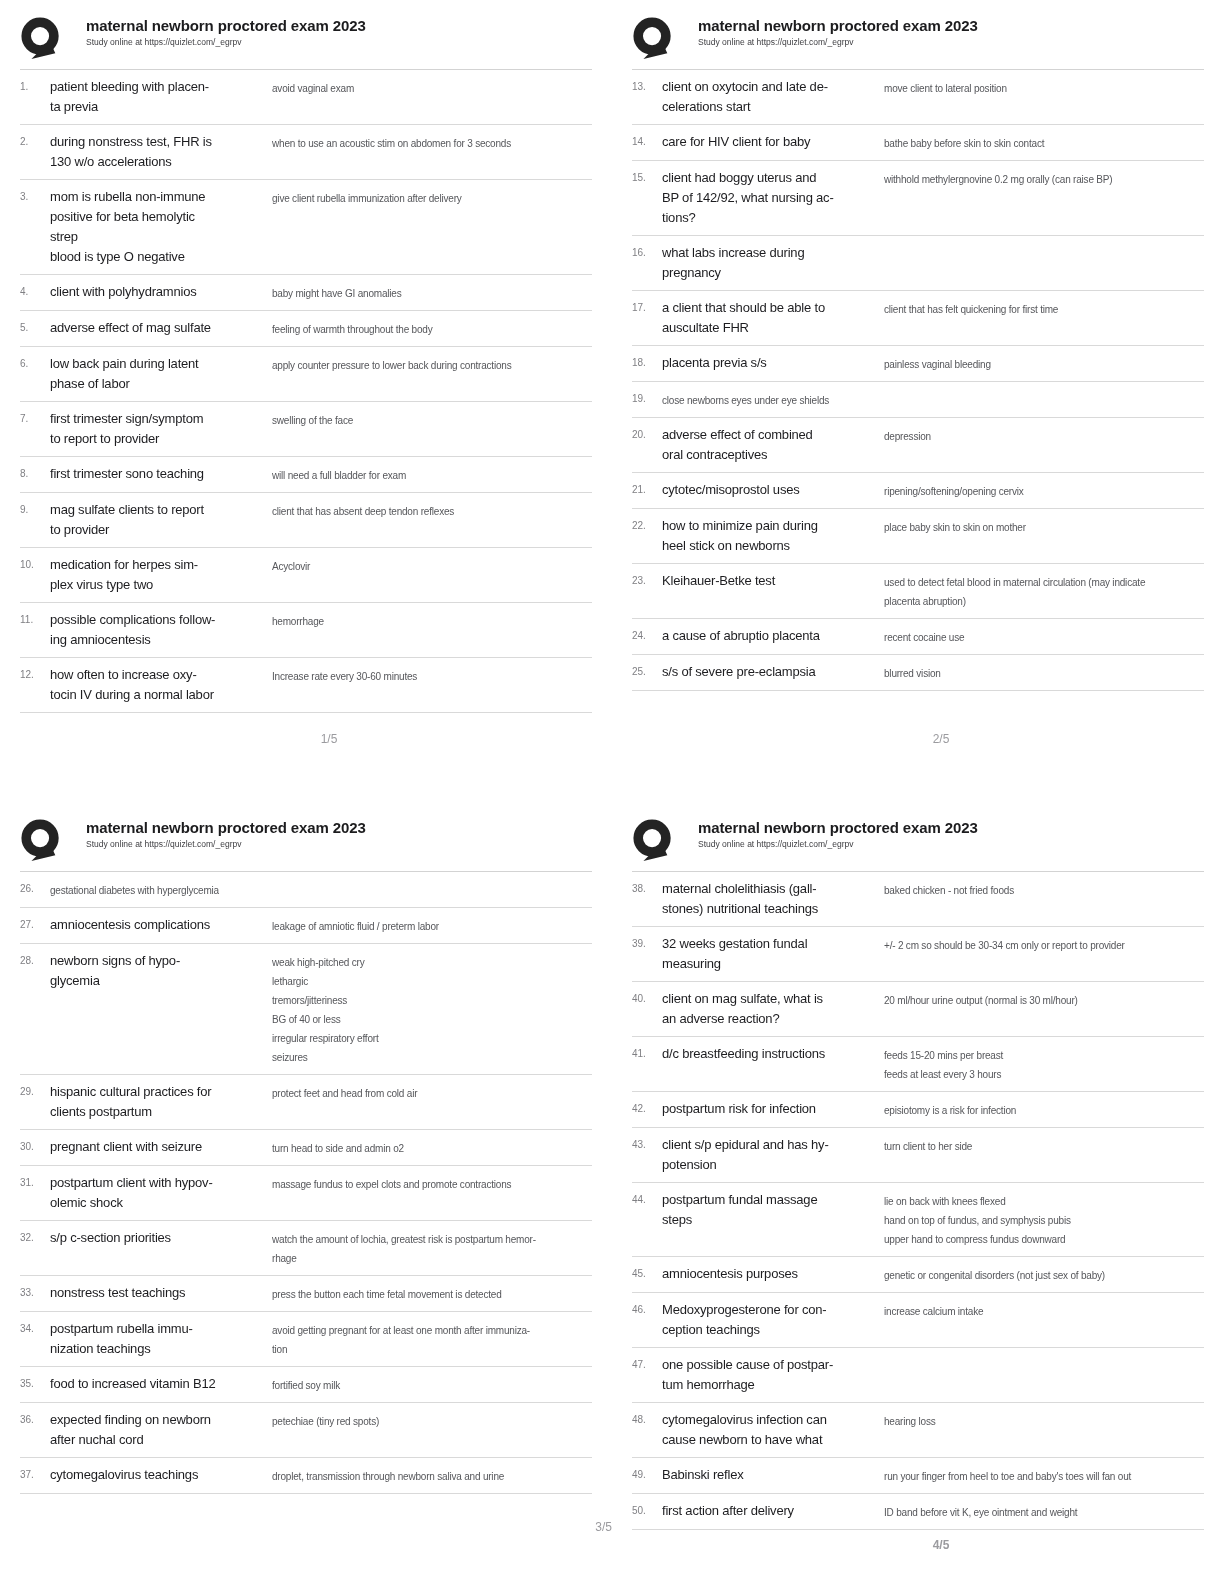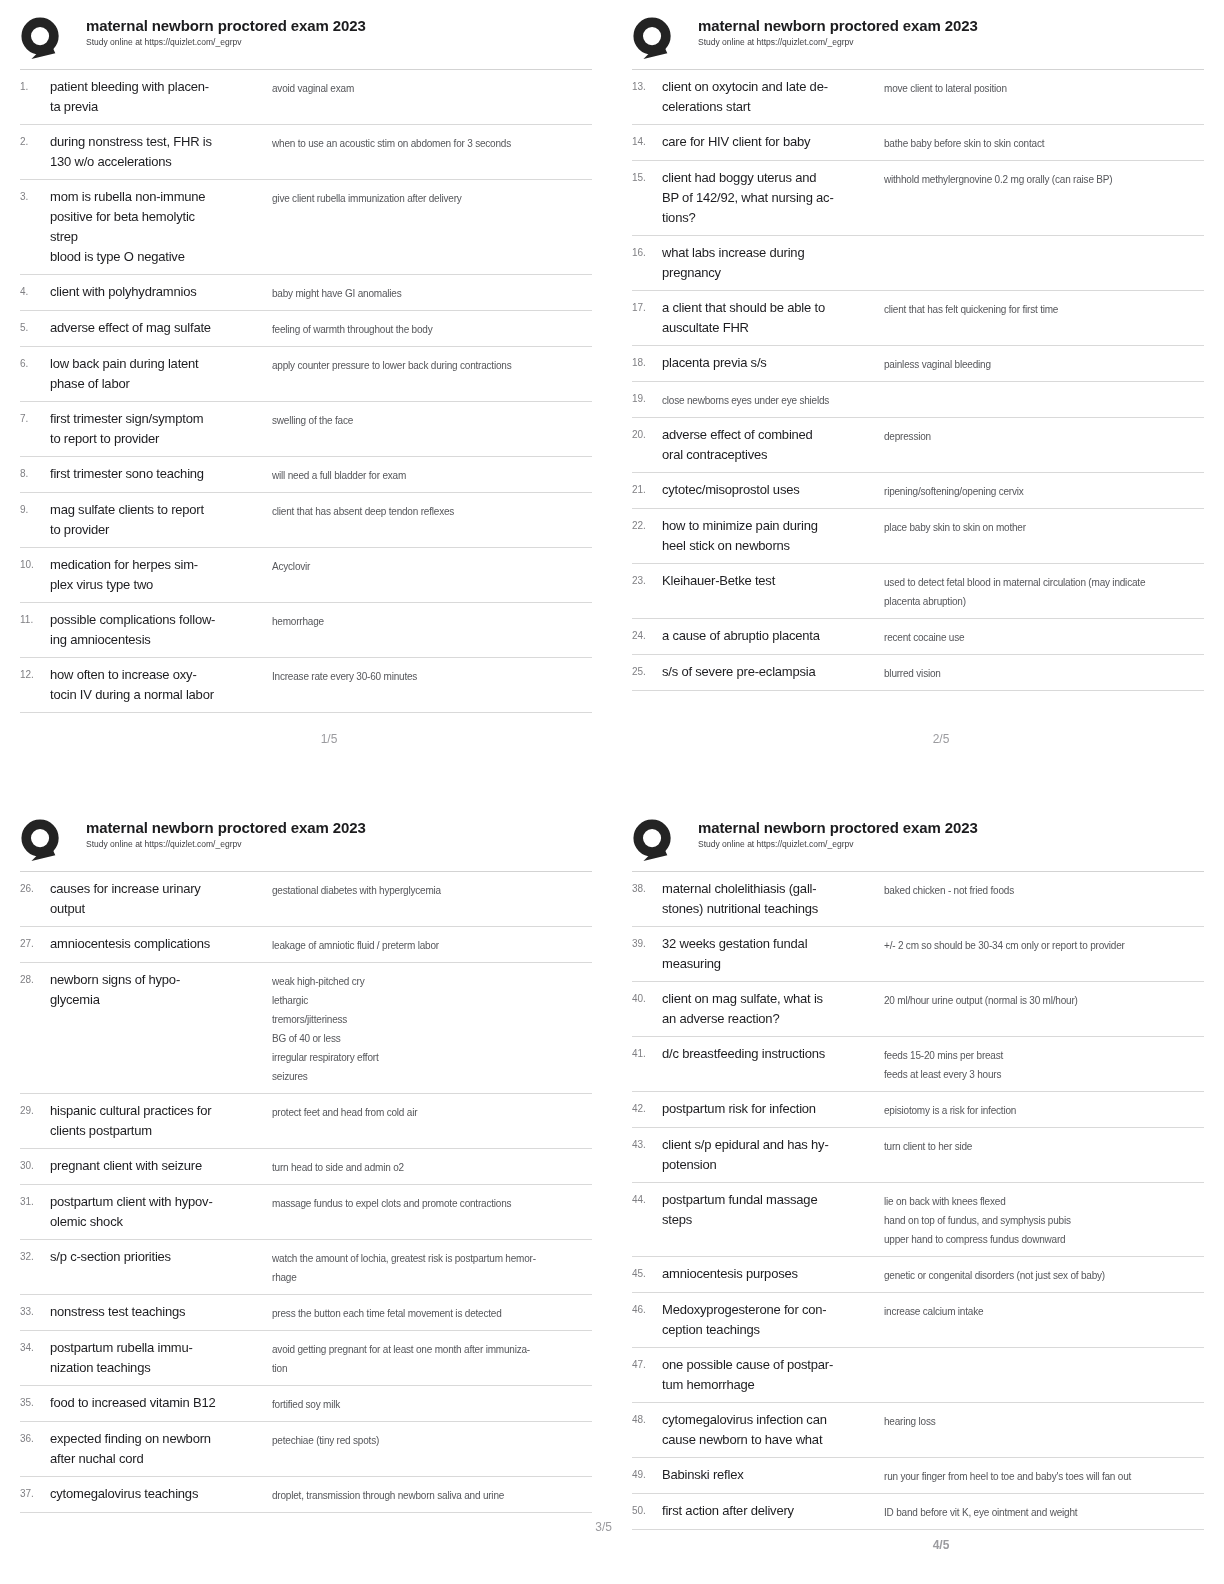--- a/index.html
+++ b/index.html
@@ -211,22 +211,20 @@
         </svg>
       </span>
       <div class="titles">
         <h1 class="title">maternal newborn proctored exam 2023</h1>
         <div class="subtitle">Study online at https://quizlet.com/_egrpv</div>
       </div>
     </header>
     <div class="items">
         <div class="item">
     <div class="num">26.</div>
-    <div class="term">causes for increase urinary
-output</div>
     <div class="def">gestational diabetes with hyperglycemia</div>
   </div>
         <div class="item">
     <div class="num">27.</div>
     <div class="term">amniocentesis complications</div>
     <div class="def">leakage of amniotic fluid / preterm labor</div>
   </div>
         <div class="item">
     <div class="num">28.</div>
     <div class="term">newborn signs of hypo-

